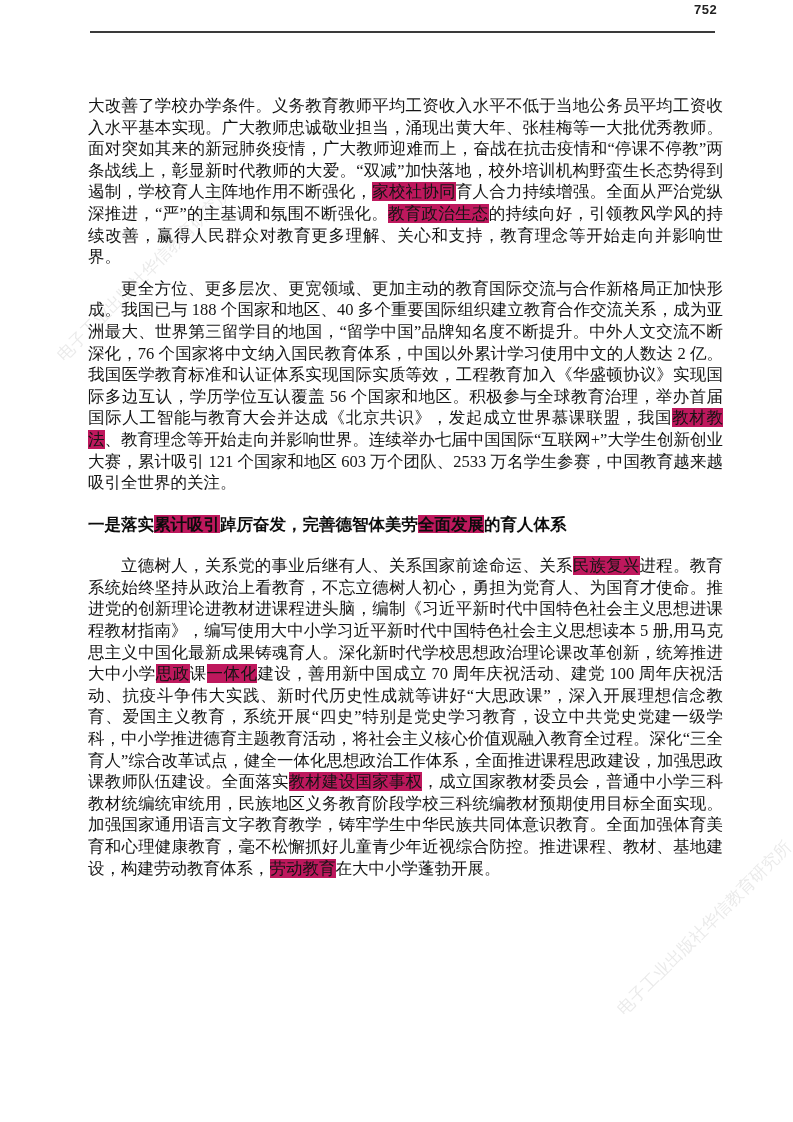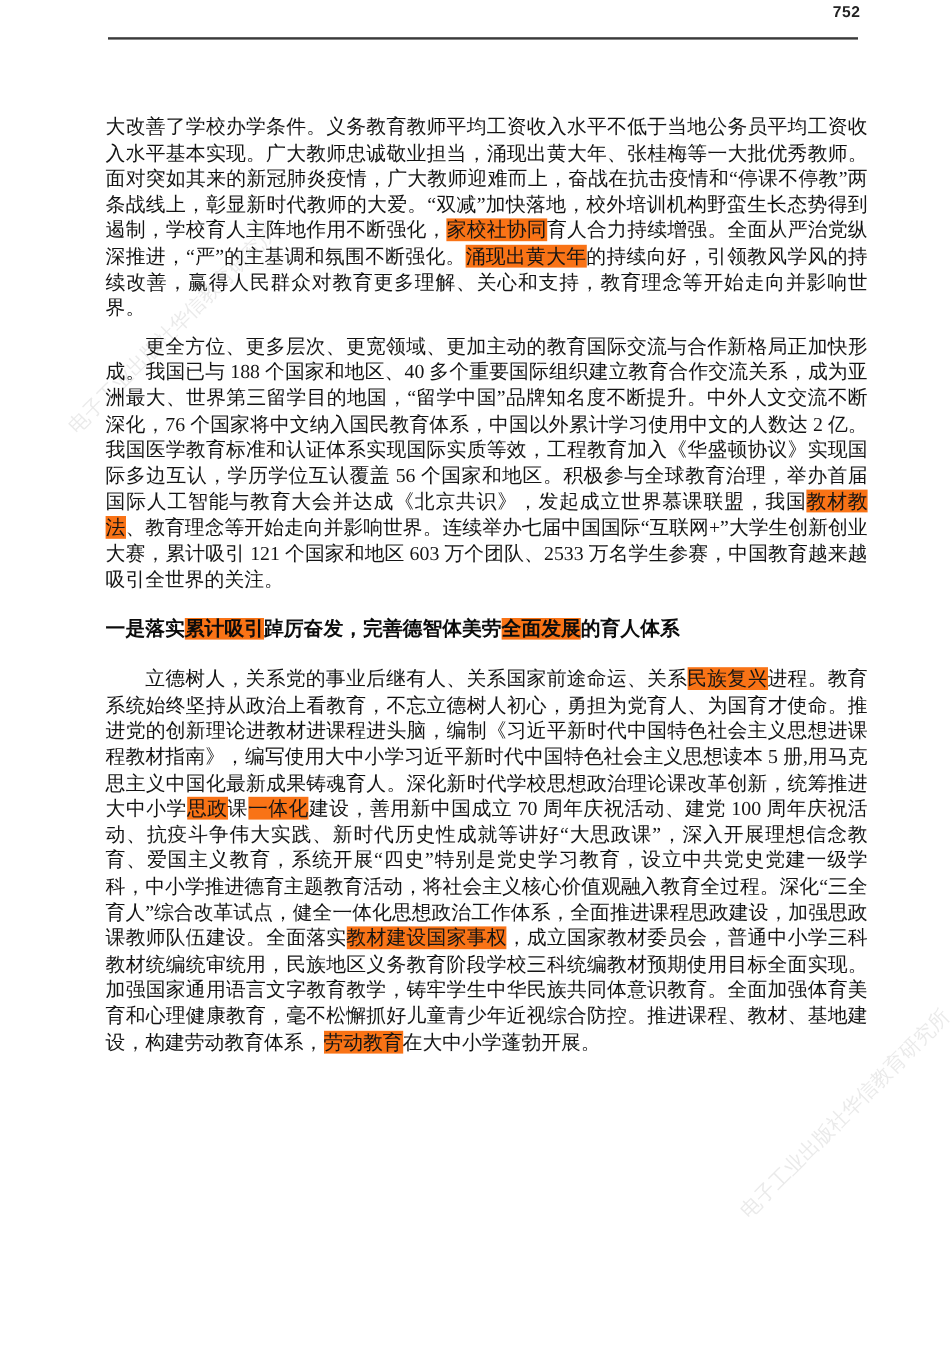--- a/index.html
+++ b/index.html
@@ -39,31 +39,31 @@
     font-size:16.5px;line-height:21.6px;color:#141414;
     text-align:justify;
   }
   .para.indent{text-indent:2em;}
   .heading{
     margin:20px 0;
     font-family:"Liberation Sans","DejaVu Sans",sans-serif;
     font-weight:bold;font-size:16.5px;line-height:21.6px;color:#0c0c0c;
     text-align:justify;
   }
-  .hl{background:#f97316;}
+  .hl{background:#be185d;}
 </style>
 </head>
 <body>
 
 <div class="page">
   <div class="page-number">752</div>
   <div class="header-rule"></div>
 
   <div class="watermark wm-1">电子工业出版社华信教育研究所</div>
   <div class="watermark wm-2">电子工业出版社华信教育研究所</div>
 
   <div class="content">
-      <p class="para"><span>大改善了学校办学条件。义务教育教师平均工资收入水平不低于当地公务员平均工资收入水平基本实现。广大教师忠诚敬业担当，涌现出黄大年、张桂梅等一大批优秀教师。面对突如其来的新冠肺炎疫情，广大教师迎难而上，奋战在抗击疫情和“停课不停教”两条战线上，彰显新时代教师的大爱。“双减”加快落地，校外培训机构野蛮生长态势得到遏制，学校育人主阵地作用不断强化，</span><span class="hl">家校社协同</span><span>育人合力持续增强。全面从严治党纵深推进，“严”的主基调和氛围不断强化。</span><span class="hl">涌现出黄大年</span><span>的持续向好，引领教风学风的持续改善，赢得人民群众对教育更多理解、关心和支持，教育理念等开始走向并影响世界。</span></p>
+      <p class="para"><span>大改善了学校办学条件。义务教育教师平均工资收入水平不低于当地公务员平均工资收入水平基本实现。广大教师忠诚敬业担当，涌现出黄大年、张桂梅等一大批优秀教师。面对突如其来的新冠肺炎疫情，广大教师迎难而上，奋战在抗击疫情和“停课不停教”两条战线上，彰显新时代教师的大爱。“双减”加快落地，校外培训机构野蛮生长态势得到遏制，学校育人主阵地作用不断强化，</span><span class="hl">家校社协同</span><span>育人合力持续增强。全面从严治党纵深推进，“严”的主基调和氛围不断强化。</span><span class="hl">教育政治生态</span><span>的持续向好，引领教风学风的持续改善，赢得人民群众对教育更多理解、关心和支持，教育理念等开始走向并影响世界。</span></p>
       <p class="para indent"><span>更全方位、更多层次、更宽领域、更加主动的教育国际交流与合作新格局正加快形成。我国已与 188 个国家和地区、40 多个重要国际组织建立教育合作交流关系，成为亚洲最大、世界第三留学目的地国，“留学中国”品牌知名度不断提升。中外人文交流不断深化，76 个国家将中文纳入国民教育体系，中国以外累计学习使用中文的人数达 2 亿。我国医学教育标准和认证体系实现国际实质等效，工程教育加入《华盛顿协议》实现国际多边互认，学历学位互认覆盖 56 个国家和地区。积极参与全球教育治理，举办首届国际人工智能与教育大会并达成《北京共识》，发起成立世界慕课联盟，我国</span><span class="hl">教材教法</span><span>、教育理念等开始走向并影响世界。连续举办七届中国国际“互联网+”大学生创新创业大赛，累计吸引 121 个国家和地区 603 万个团队、2533 万名学生参赛，中国教育越来越吸引全世界的关注。</span></p>
       <h2 class="heading"><span>一是落实</span><span class="hl">累计吸引</span><span>踔厉奋发，完善德智体美劳</span><span class="hl">全面发展</span><span>的育人体系</span></h2>
       <p class="para indent"><span>立德树人，关系党的事业后继有人、关系国家前途命运、关系</span><span class="hl">民族复兴</span><span>进程。教育系统始终坚持从政治上看教育，不忘立德树人初心，勇担为党育人、为国育才使命。推进党的创新理论进教材进课程进头脑，编制《习近平新时代中国特色社会主义思想进课程教材指南》，编写使用大中小学习近平新时代中国特色社会主义思想读本 5 册,用马克思主义中国化最新成果铸魂育人。深化新时代学校思想政治理论课改革创新，统筹推进大中小学</span><span class="hl">思政</span><span>课</span><span class="hl">一体化</span><span>建设，善用新中国成立 70 周年庆祝活动、建党 100 周年庆祝活动、抗疫斗争伟大实践、新时代历史性成就等讲好“大思政课”，深入开展理想信念教育、爱国主义教育，系统开展“四史”特别是党史学习教育，设立中共党史党建一级学科，中小学推进德育主题教育活动，将社会主义核心价值观融入教育全过程。深化“三全育人”综合改革试点，健全一体化思想政治工作体系，全面推进课程思政建设，加强思政课教师队伍建设。全面落实</span><span class="hl">教材建设国家事权</span><span>，成立国家教材委员会，普通中小学三科教材统编统审统用，民族地区义务教育阶段学校三科统编教材预期使用目标全面实现。加强国家通用语言文字教育教学，铸牢学生中华民族共同体意识教育。全面加强体育美育和心理健康教育，毫不松懈抓好儿童青少年近视综合防控。推进课程、教材、基地建设，构建劳动教育体系，</span><span class="hl">劳动教育</span><span>在大中小学蓬勃开展。</span></p>
     </div>
 </div>
 
 </body></html>

